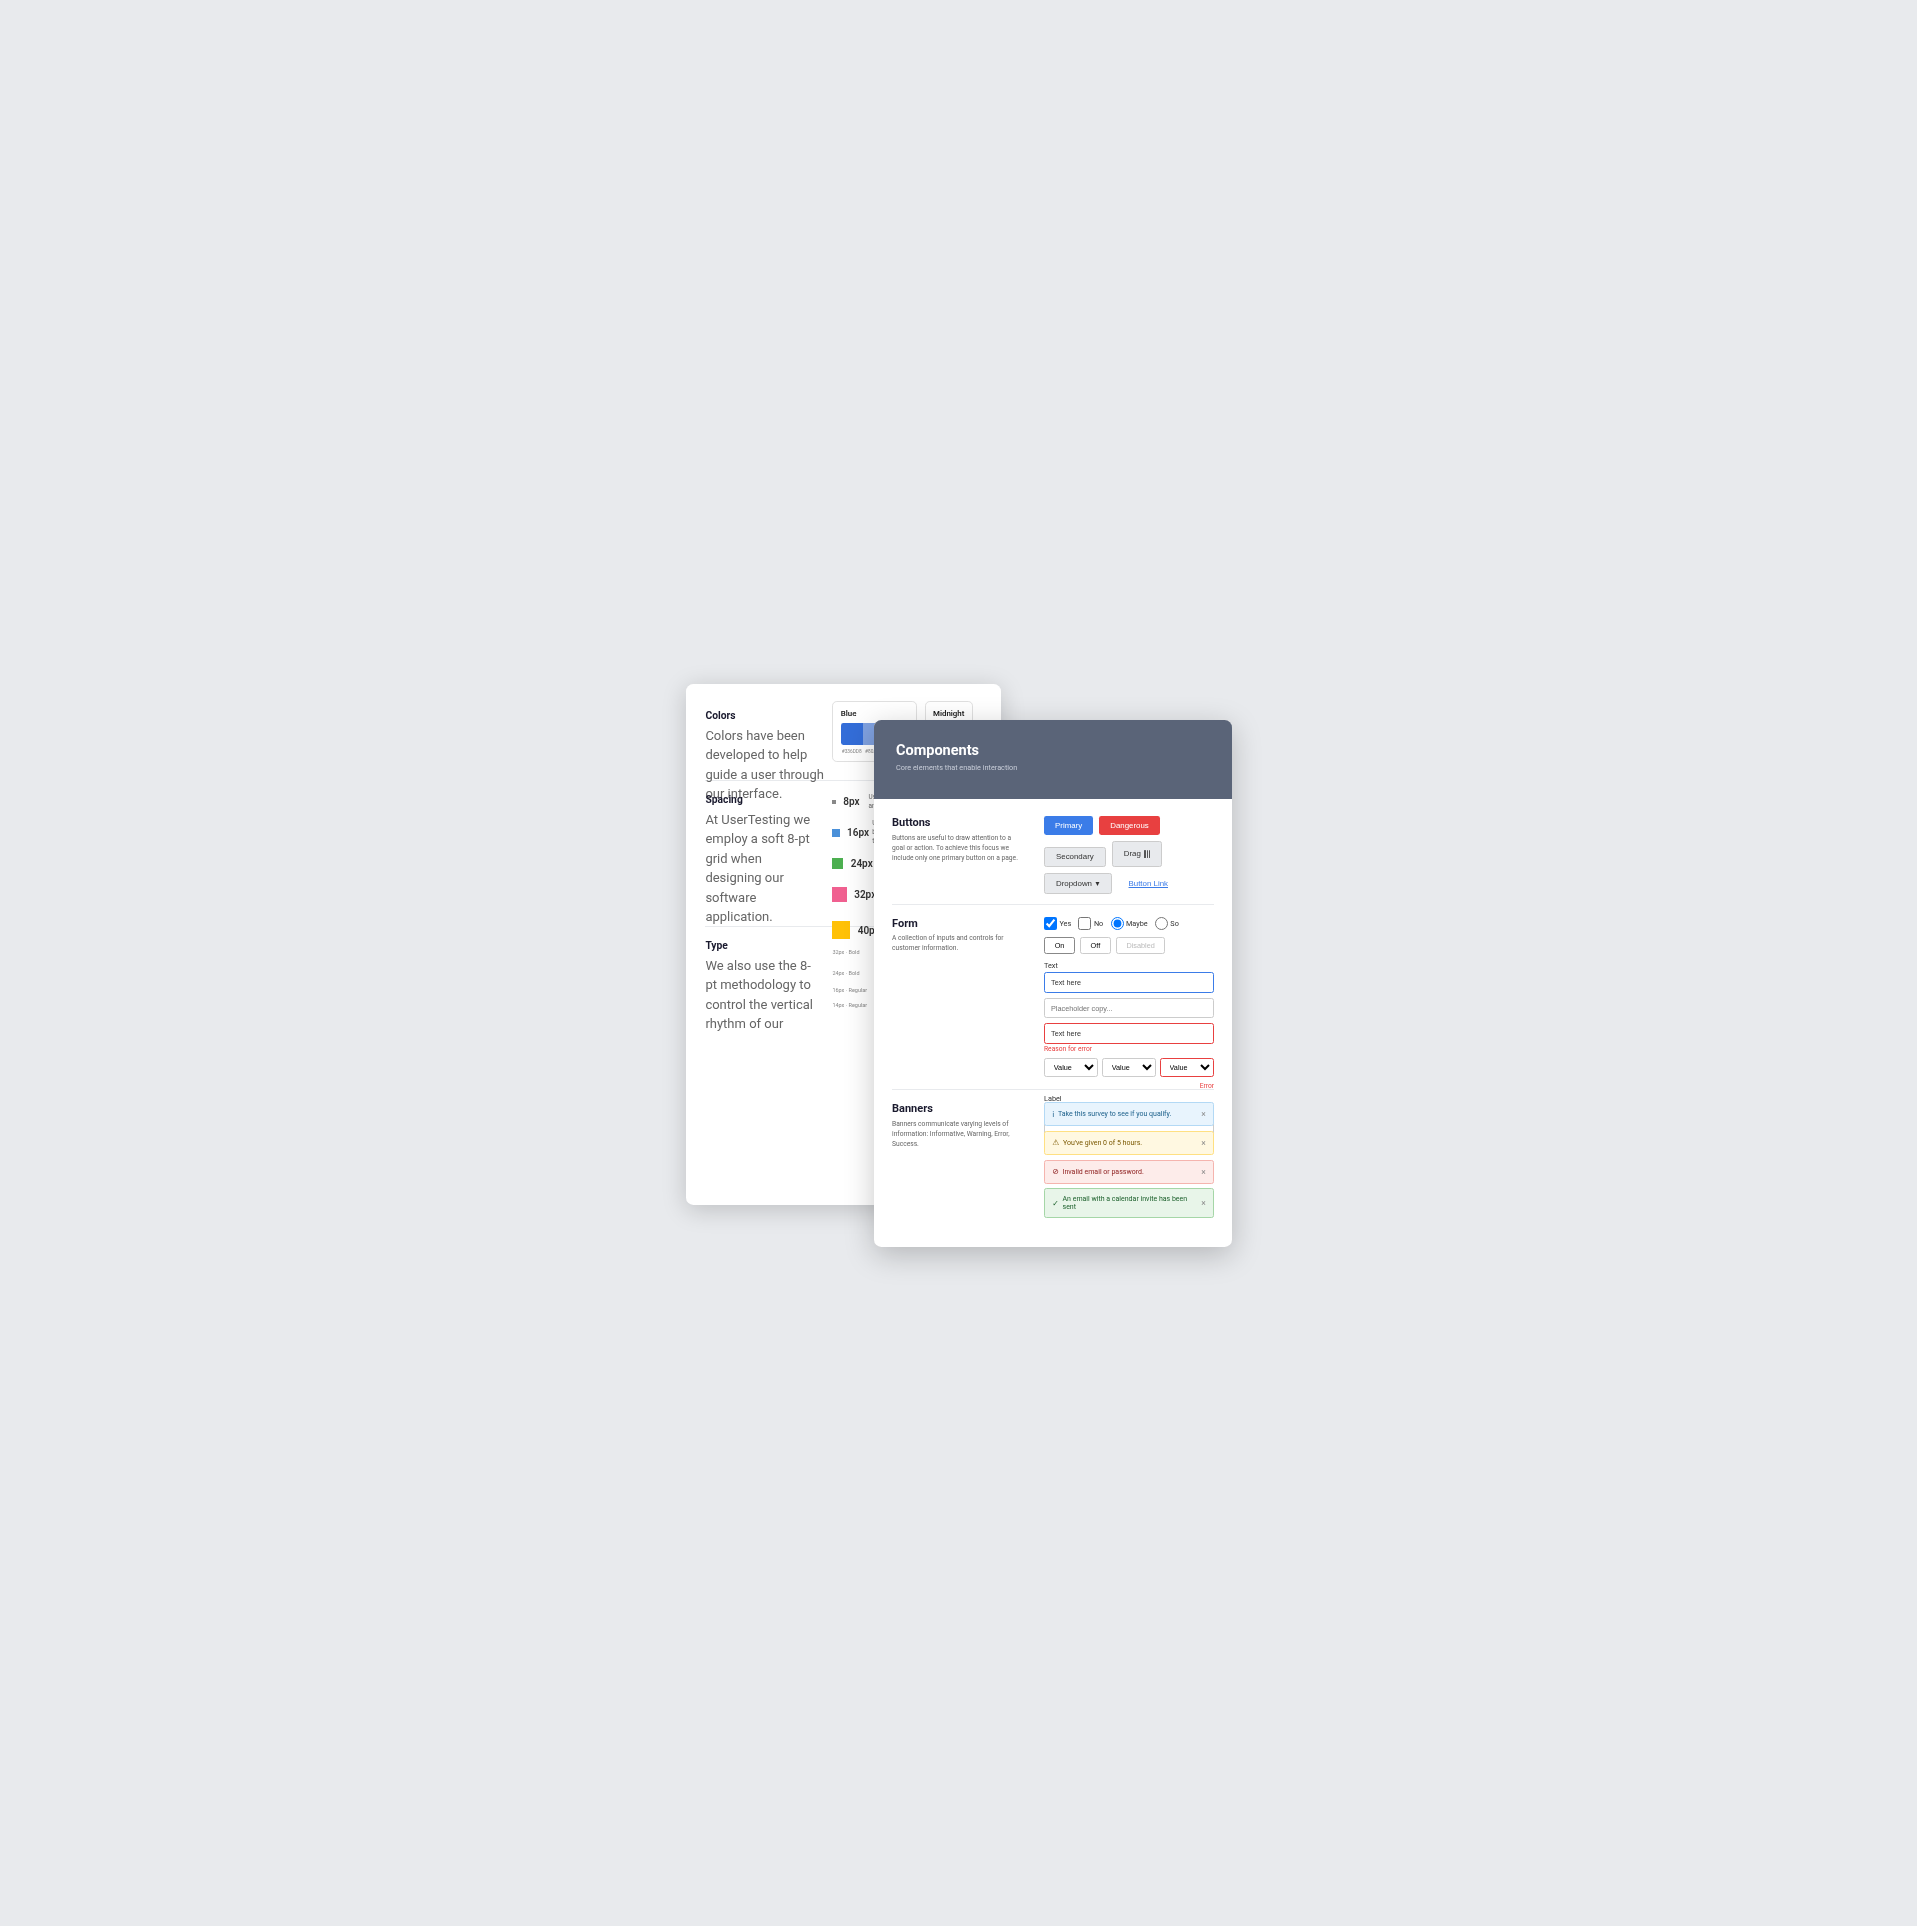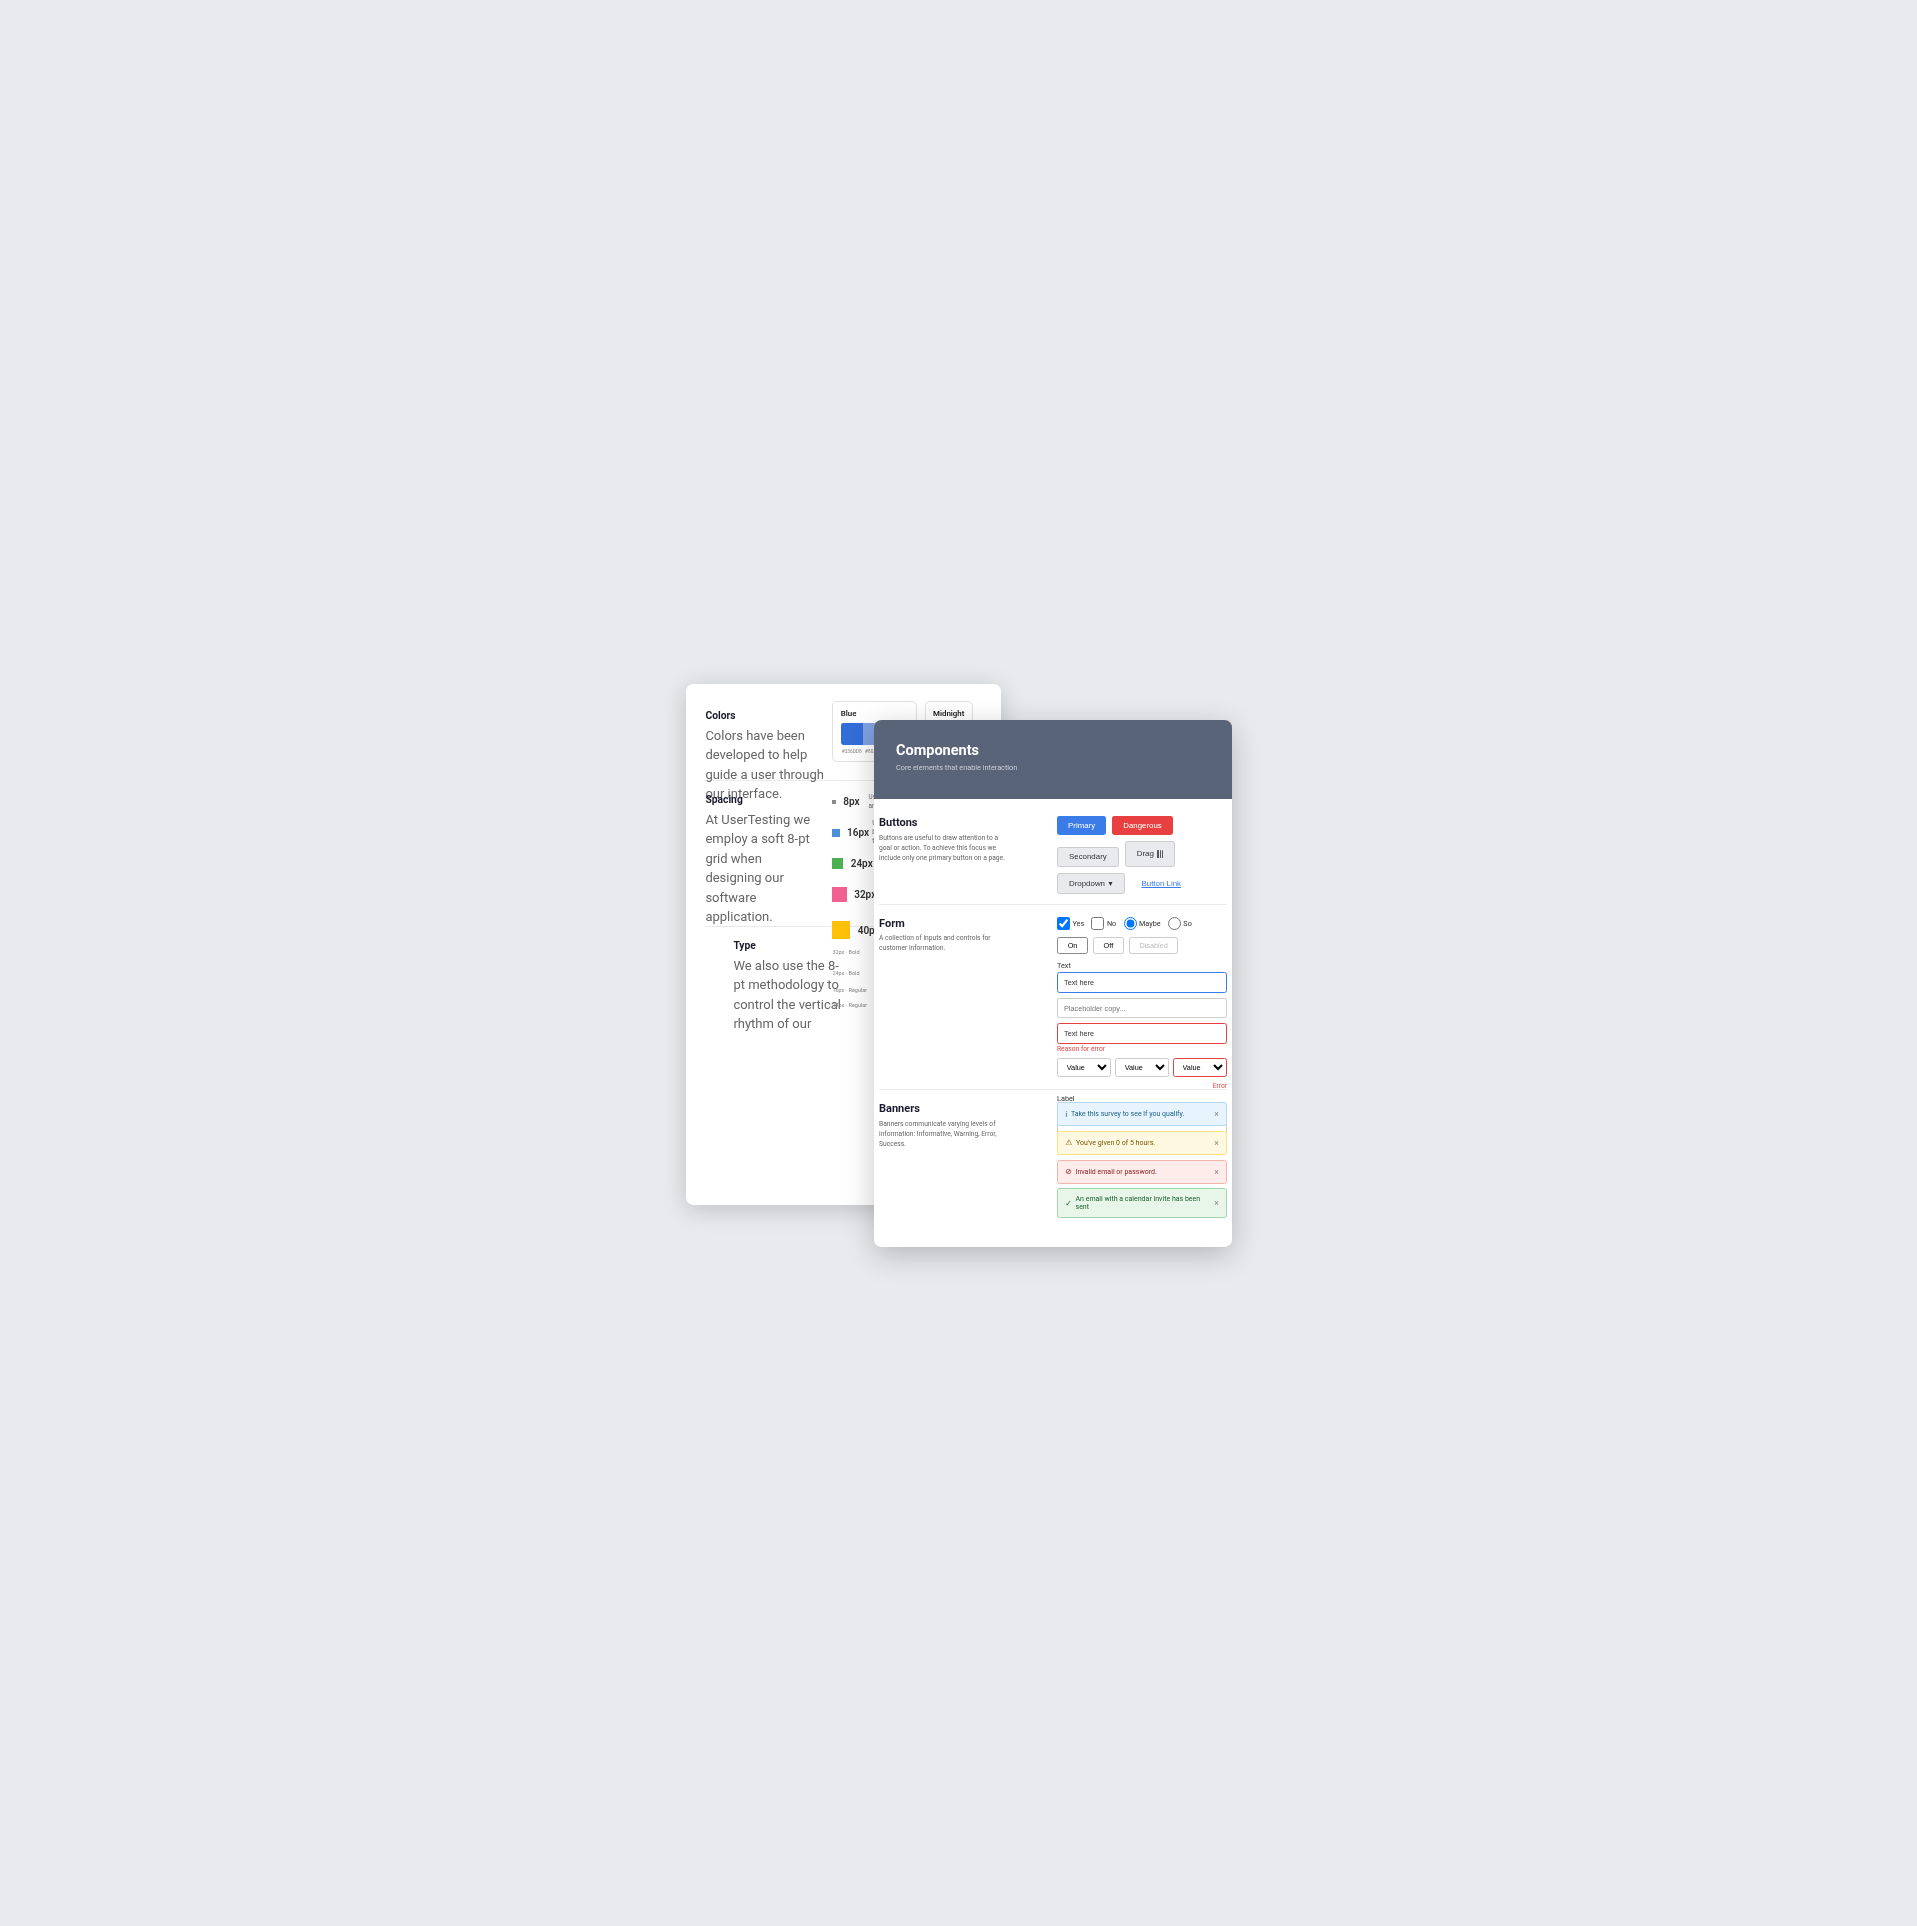--- a/index.html
+++ b/index.html
@@ -151,21 +151,21 @@
       color: #fff;
       font-size: 14.5px;
       font-weight: 700;
       margin-bottom: 3.6px;
     }
     .card-comp-header p {
       color: #c8cdd8;
       font-size: 7.3px;
     }
     .card-comp-body {
-      padding: 17px 5px;
+      padding: 17px 18px;
       overflow: hidden;
     }
     
     .comp-section-title {
       font-size: 11px;
       font-weight: 700;
       color: #1a1a2e;
       margin-bottom: 3.6px;
     }
     .comp-section-desc {
@@ -369,21 +369,21 @@
             <div style="width:18px;height:18px;background:#ffc107;"></div>
             <span class="spacing-px">40px</span>
             <span class="spacing-desc">Used for spacing of page level<br>elements, usually between<br>containers</span>
           </div>
         </div>
       </div>
 
       <hr class="section-divider">
 
       <div style="position:relative; min-height: 79px;">
-        <div style="position:absolute; left:0; top:0; max-width:115px;margin-left:28px;">
+        <div style="position:absolute; left:0; top:0; max-width:115px;">
           <div class="section-title">Type</div>
           <div class="section-desc">We also use the 8-pt methodology to control the vertical rhythm of our typography.</div>
         </div>
         <div style="position:absolute; left:127px; top:0;">
           <div class="type-row">
             <span class="type-label">32px · Bold</span>
             <span class="type-sample-32">Launch Test</span>
           </div>
           <div class="type-row">
             <span class="type-label">24px · Bold</span>

